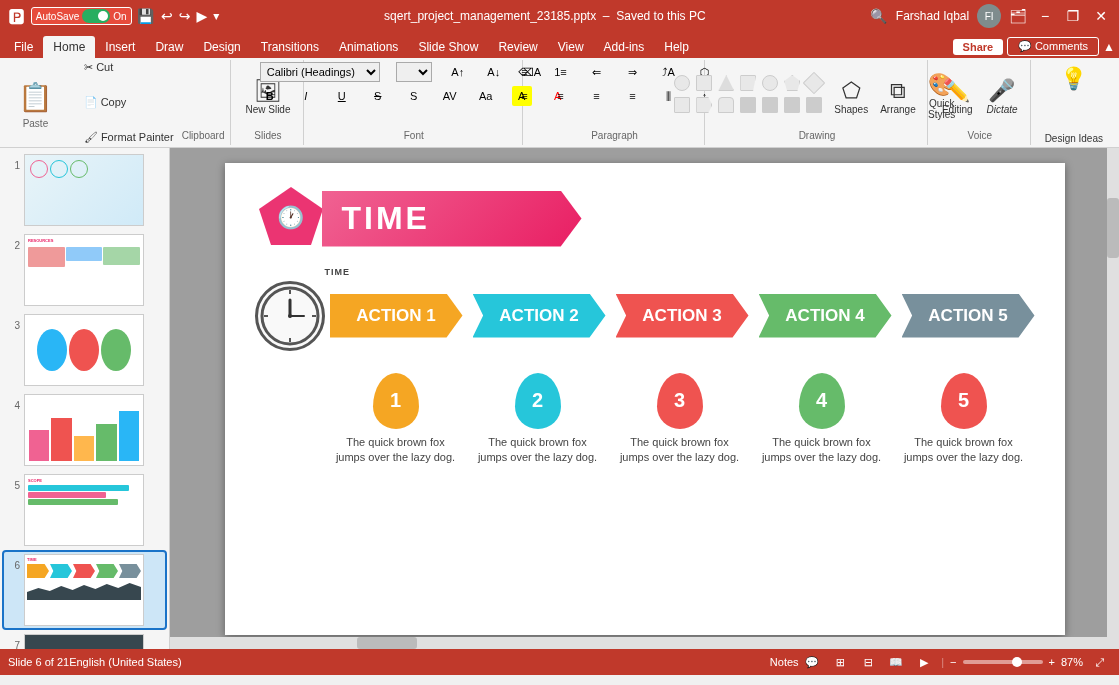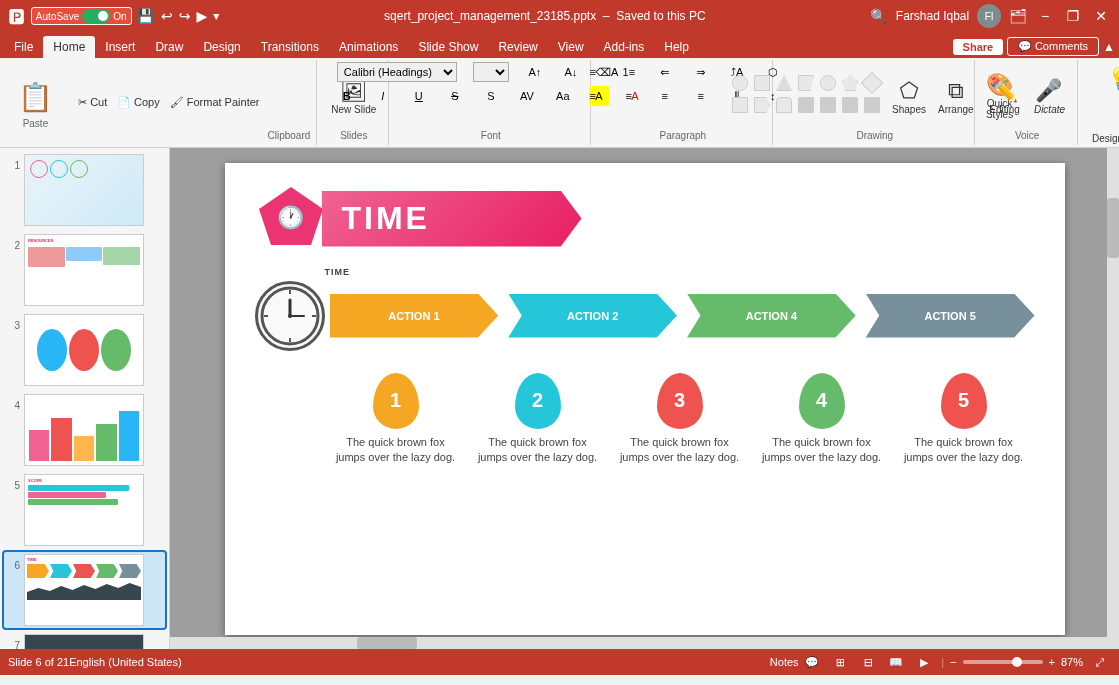--- a/index.html
+++ b/index.html
@@ -269,21 +269,21 @@
       display: flex;
       height: 44px;
       margin-left: -5px;
     }
     .action-arrow {
       flex: 1;
       display: flex;
       align-items: center;
       justify-content: center;
       color: white;
-      font-size: 11px;
+      font-size: 17px;
       font-weight: bold;
       position: relative;
       clip-path: polygon(0 0, 88% 0, 100% 50%, 88% 100%, 0 100%, 8% 50%);
       margin-left: 10px;
     }
     .action-arrow:first-child {
       clip-path: polygon(0 0, 88% 0, 100% 50%, 88% 100%, 0 100%);
     }
     .action-arrow-1 { background: #f5a623; }
     .action-arrow-2 { background: #26c6da; }
@@ -407,21 +407,21 @@
   </div>
 </div>
 
 <div id="ribbon">
 
   <div class="ribbon-group" style="flex-direction:row; align-items:center;">
     <div style="display:flex; flex-direction:column; align-items:center;">
       <div class="ribbon-btn" style="font-size:28px; padding:4px 8px;">📋</div>
       <div style="font-size:10px; color:#666;">Paste</div>
     </div>
-    <div style="display:flex; flex-direction:row; gap:2px; margin-left:13px;">
+    <div style="display:flex; flex-direction:column; gap:18px; margin-left:19px;">
       <div class="ribbon-btn-sm">✂ Cut</div>
       <div class="ribbon-btn-sm">📄 Copy</div>
       <div class="ribbon-btn-sm">🖌 Format Painter</div>
     </div>
     <div style="font-size:10px; color:#666; align-self:flex-end; padding-bottom:2px; padding-left:4px;">Clipboard</div>
   </div>
 
   <div class="ribbon-group">
     <div class="ribbon-top">
       <div class="ribbon-btn" style="font-size:22px;">
@@ -692,20 +692,23 @@
           </svg>
         </div>
 
         <div class="action-arrows">
           <div class="action-arrow action-arrow-1">
             <span>ACTION 1</span>
           </div>
           <div class="action-arrow action-arrow-2">
             <span>ACTION 2</span>
           </div>
+          <div class="action-arrow action-arrow-3">
+            <span>ACTION 3</span>
+          </div>
           <div class="action-arrow action-arrow-4">
             <span>ACTION 4</span>
           </div>
           <div class="action-arrow action-arrow-5">
             <span>ACTION 5</span>
           </div>
         </div>
       </div>
 
       <div class="drops-row">

